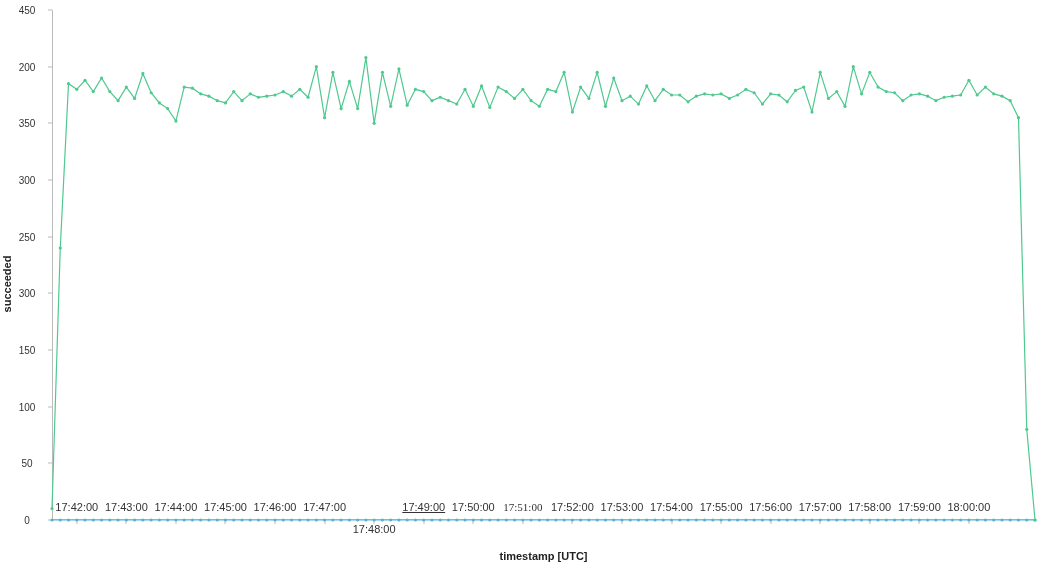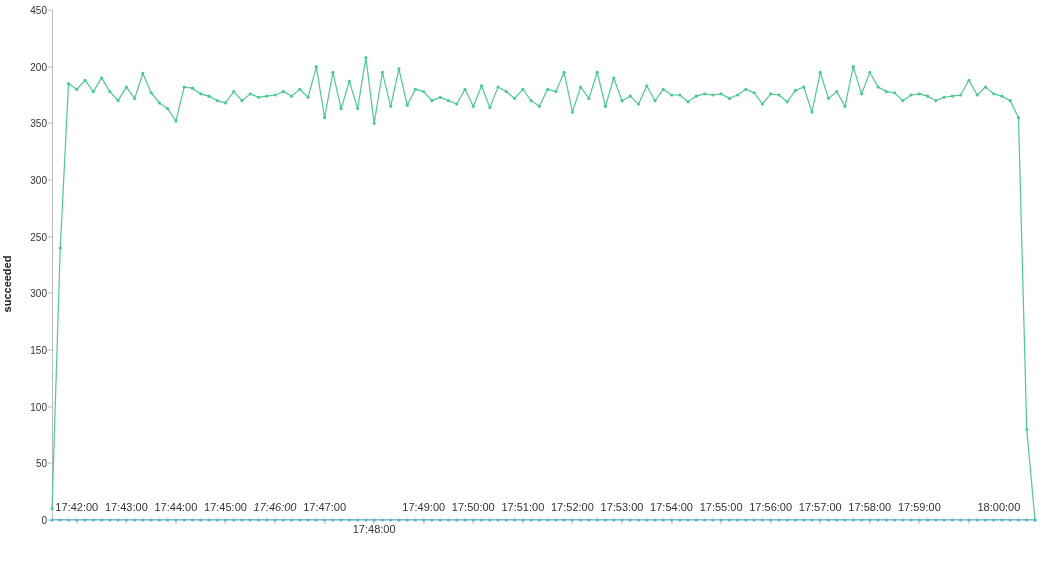--- a/index.html
+++ b/index.html
@@ -47,21 +47,21 @@
     width: 983px;
     text-align: center;
     font-weight: 600;
     font-size: 11px;
     color: #222;
   }
   .ytick {
     position: absolute;
     right: 998px; 
     width: 40px;
-    text-align: right;
+    text-align: center;
     font-size: 10px;
     color: #333;
     transform: translateY(-50%);
   }
   .ytick-mark {
     position: absolute;
     left: 48px;
     width: 4px;
     height: 1px;
     background: #bbb;
@@ -109,20 +109,21 @@
   }
 </style>
 </head>
 <body>
 
 <div class="chart-wrap">
 
   <div class="plot-area"></div>
 
   <div class="ylabel">succeeded</div>
+  <div class="xlabel">timestamp [UTC]</div>
 
   <div id="yticks">
       <div class="ytick" style="top: 520px;">0</div>
       <div class="ytick-mark" style="top: 520px;"></div>
       <div class="ytick" style="top: 463.333px;">50</div>
       <div class="ytick-mark" style="top: 463.333px;"></div>
       <div class="ytick" style="top: 406.667px;">100</div>
       <div class="ytick-mark" style="top: 406.667px;"></div>
       <div class="ytick" style="top: 350px;">150</div>
       <div class="ytick-mark" style="top: 350px;"></div>
@@ -141,49 +142,49 @@
     </div>
   <div id="xticks">
       <div class="xtick" style="left: 76.7815px;">17:42:00</div>
       <div class="xtick-mark" style="left: 76.7815px;"></div>
       <div class="xtick" style="left: 126.345px;">17:43:00</div>
       <div class="xtick-mark" style="left: 126.345px;"></div>
       <div class="xtick" style="left: 175.908px;">17:44:00</div>
       <div class="xtick-mark" style="left: 175.908px;"></div>
       <div class="xtick" style="left: 225.471px; text-align: right;">17:45:00</div>
       <div class="xtick-mark" style="left: 225.471px;"></div>
-      <div class="xtick" style="left: 275.034px; font-style: italic;">17:46:00</div>
+      <div class="xtick" style="left: 275.034px;">17:46:00</div>
       <div class="xtick-mark" style="left: 275.034px;"></div>
       <div class="xtick" style="left: 324.597px;">17:47:00</div>
       <div class="xtick-mark" style="left: 324.597px;"></div>
       <div class="xtick" style="left: 374.16px; margin-top: 22px;">17:48:00</div>
       <div class="xtick-mark" style="left: 374.16px;"></div>
-      <div class="xtick" style="left: 423.723px;">17:49:00</div>
+      <div class="xtick" style="left: 423.723px; text-decoration: underline;">17:49:00</div>
       <div class="xtick-mark" style="left: 423.723px;"></div>
       <div class="xtick" style="left: 473.286px; text-align: center;">17:50:00</div>
       <div class="xtick-mark" style="left: 473.286px;"></div>
-      <div class="xtick" style="left: 522.849px;">17:51:00</div>
+      <div class="xtick" style="left: 522.849px; font-family: Liberation Serif, serif;">17:51:00</div>
       <div class="xtick-mark" style="left: 522.849px;"></div>
       <div class="xtick" style="left: 572.412px;">17:52:00</div>
       <div class="xtick-mark" style="left: 572.412px;"></div>
       <div class="xtick" style="left: 621.975px;">17:53:00</div>
       <div class="xtick-mark" style="left: 621.975px;"></div>
       <div class="xtick" style="left: 671.538px;">17:54:00</div>
       <div class="xtick-mark" style="left: 671.538px;"></div>
       <div class="xtick" style="left: 721.101px;">17:55:00</div>
       <div class="xtick-mark" style="left: 721.101px;"></div>
       <div class="xtick" style="left: 770.664px;">17:56:00</div>
       <div class="xtick-mark" style="left: 770.664px;"></div>
       <div class="xtick" style="left: 820.227px; text-align: right;">17:57:00</div>
       <div class="xtick-mark" style="left: 820.227px;"></div>
       <div class="xtick" style="left: 869.79px;">17:58:00</div>
       <div class="xtick-mark" style="left: 869.79px;"></div>
       <div class="xtick" style="left: 919.353px;">17:59:00</div>
       <div class="xtick-mark" style="left: 919.353px;"></div>
-      <div class="xtick" style="left: 968.916px; margin-left: 30px;">18:00:00</div>
+      <div class="xtick" style="left: 968.916px;">18:00:00</div>
       <div class="xtick-mark" style="left: 968.916px;"></div>
     </div>
 
   <svg class="lines" id="svg">
       <path d="M0.00 510.00 L8.26 510.00 L16.52 510.00 L24.78 510.00 L33.04 510.00 L41.30 510.00 L49.56 510.00 L57.82 510.00 L66.08 510.00 L74.34 510.00 L82.61 510.00 L90.87 510.00 L99.13 510.00 L107.39 510.00 L115.65 510.00 L123.91 510.00 L132.17 510.00 L140.43 510.00 L148.69 510.00 L156.95 510.00 L165.21 510.00 L173.47 510.00 L181.73 510.00 L189.99 510.00 L198.25 510.00 L206.51 510.00 L214.77 510.00 L223.03 510.00 L231.29 510.00 L239.55 510.00 L247.82 510.00 L256.08 510.00 L264.34 510.00 L272.60 510.00 L280.86 510.00 L289.12 510.00 L297.38 510.00 L305.64 510.00 L313.90 510.00 L322.16 510.00 L330.42 510.00 L338.68 510.00 L346.94 510.00 L355.20 510.00 L363.46 510.00 L371.72 510.00 L379.98 510.00 L388.24 510.00 L396.50 510.00 L404.76 510.00 L413.03 510.00 L421.29 510.00 L429.55 510.00 L437.81 510.00 L446.07 510.00 L454.33 510.00 L462.59 510.00 L470.85 510.00 L479.11 510.00 L487.37 510.00 L495.63 510.00 L503.89 510.00 L512.15 510.00 L520.41 510.00 L528.67 510.00 L536.93 510.00 L545.19 510.00 L553.45 510.00 L561.71 510.00 L569.97 510.00 L578.24 510.00 L586.50 510.00 L594.76 510.00 L603.02 510.00 L611.28 510.00 L619.54 510.00 L627.80 510.00 L636.06 510.00 L644.32 510.00 L652.58 510.00 L660.84 510.00 L669.10 510.00 L677.36 510.00 L685.62 510.00 L693.88 510.00 L702.14 510.00 L710.40 510.00 L718.66 510.00 L726.92 510.00 L735.18 510.00 L743.45 510.00 L751.71 510.00 L759.97 510.00 L768.23 510.00 L776.49 510.00 L784.75 510.00 L793.01 510.00 L801.27 510.00 L809.53 510.00 L817.79 510.00 L826.05 510.00 L834.31 510.00 L842.57 510.00 L850.83 510.00 L859.09 510.00 L867.35 510.00 L875.61 510.00 L883.87 510.00 L892.13 510.00 L900.39 510.00 L908.66 510.00 L916.92 510.00 L925.18 510.00 L933.44 510.00 L941.70 510.00 L949.96 510.00 L958.22 510.00 L966.48 510.00 L974.74 510.00 L983.00 510.00" class="series-blue"></path>
       <circle cx="0.00" cy="510.00" r="1.6" class="pt-blue"></circle>
       <circle cx="8.26" cy="510.00" r="1.6" class="pt-blue"></circle>
       <circle cx="16.52" cy="510.00" r="1.6" class="pt-blue"></circle>
       <circle cx="24.78" cy="510.00" r="1.6" class="pt-blue"></circle>
       <circle cx="33.04" cy="510.00" r="1.6" class="pt-blue"></circle>

